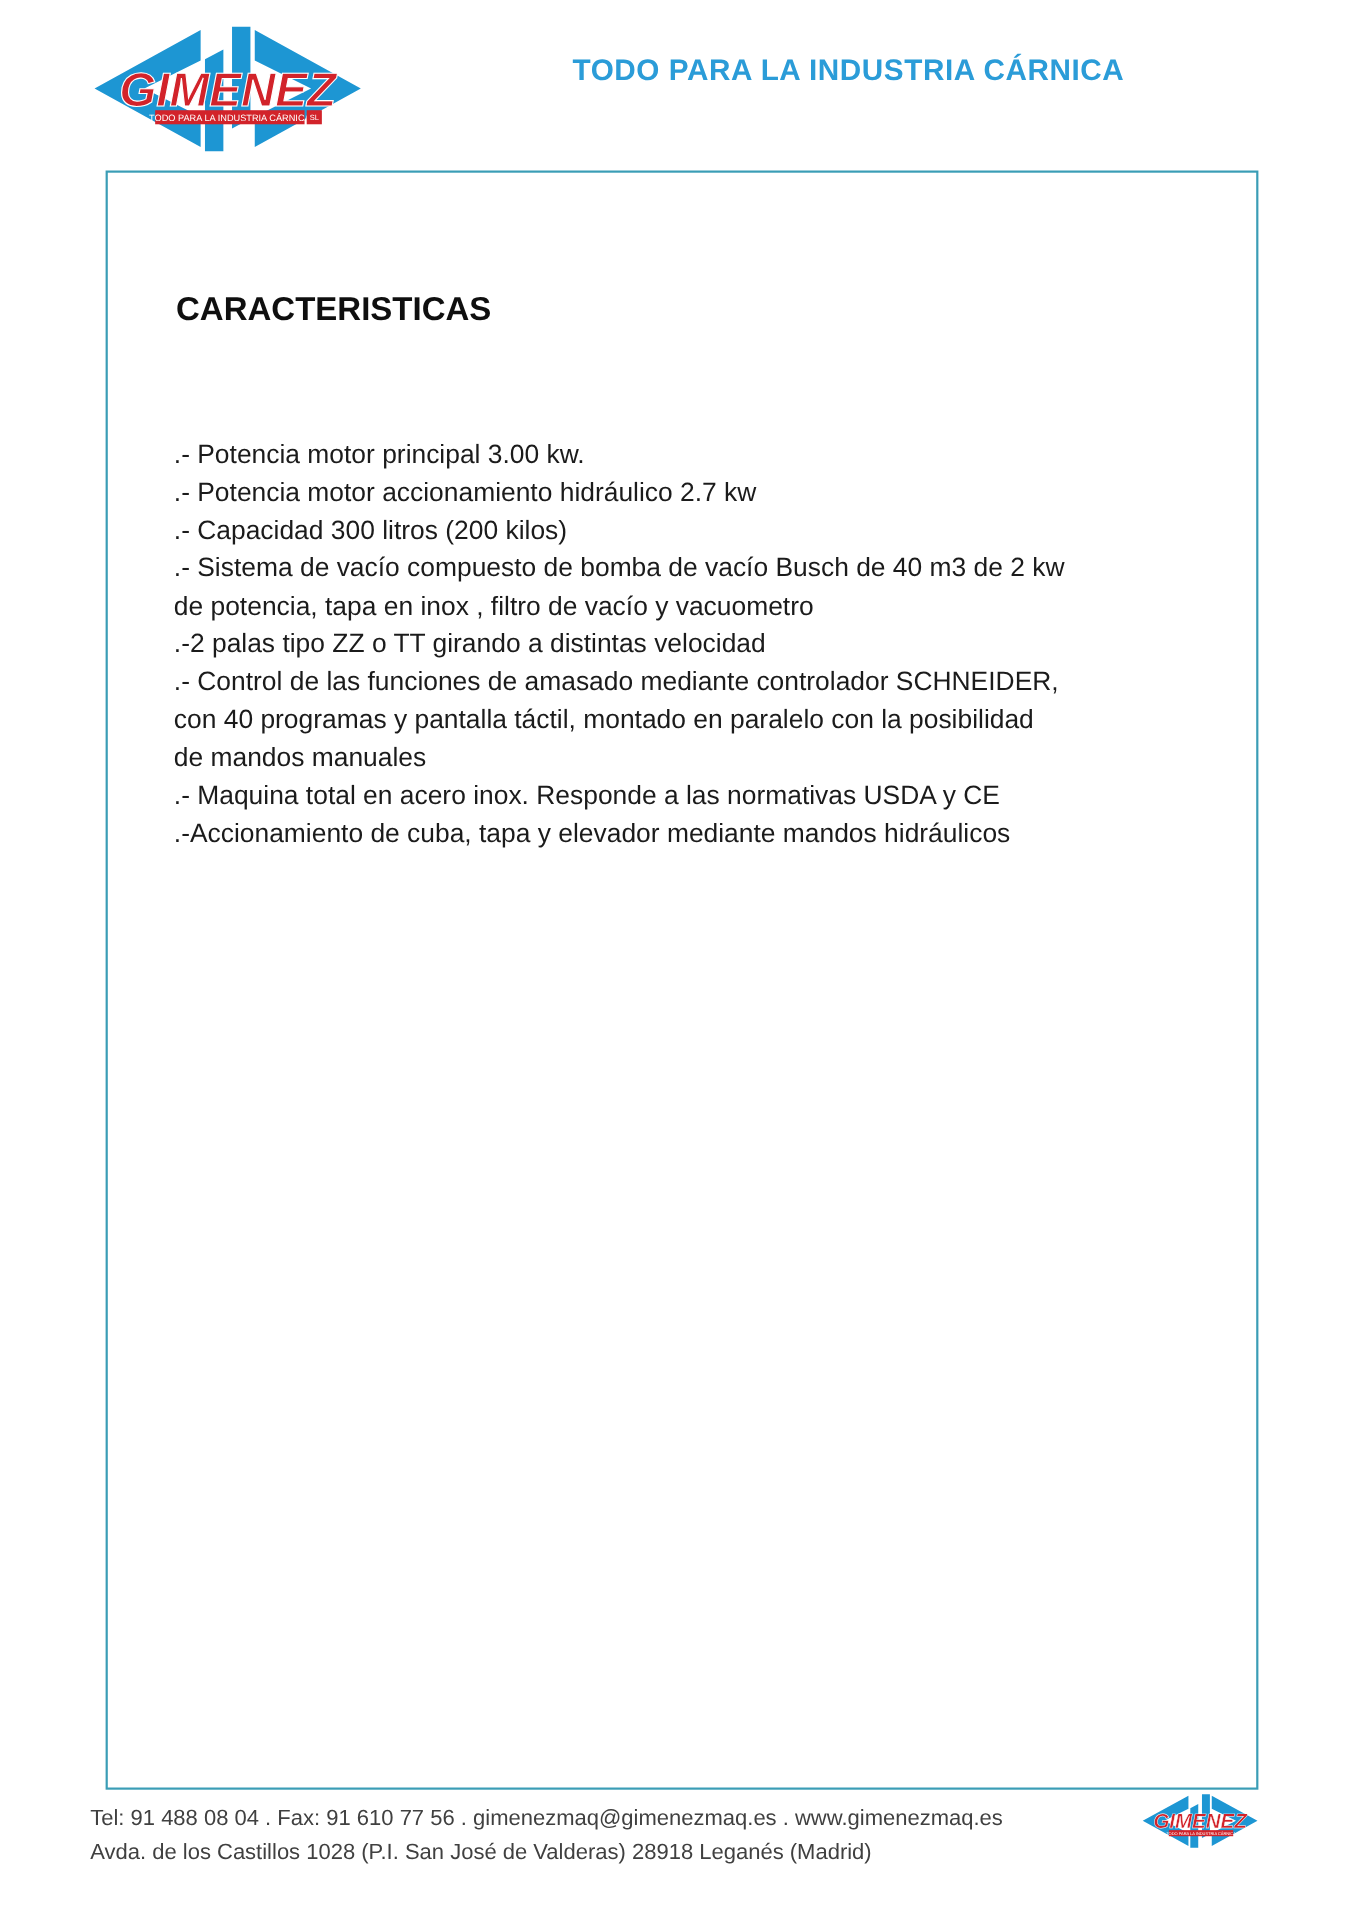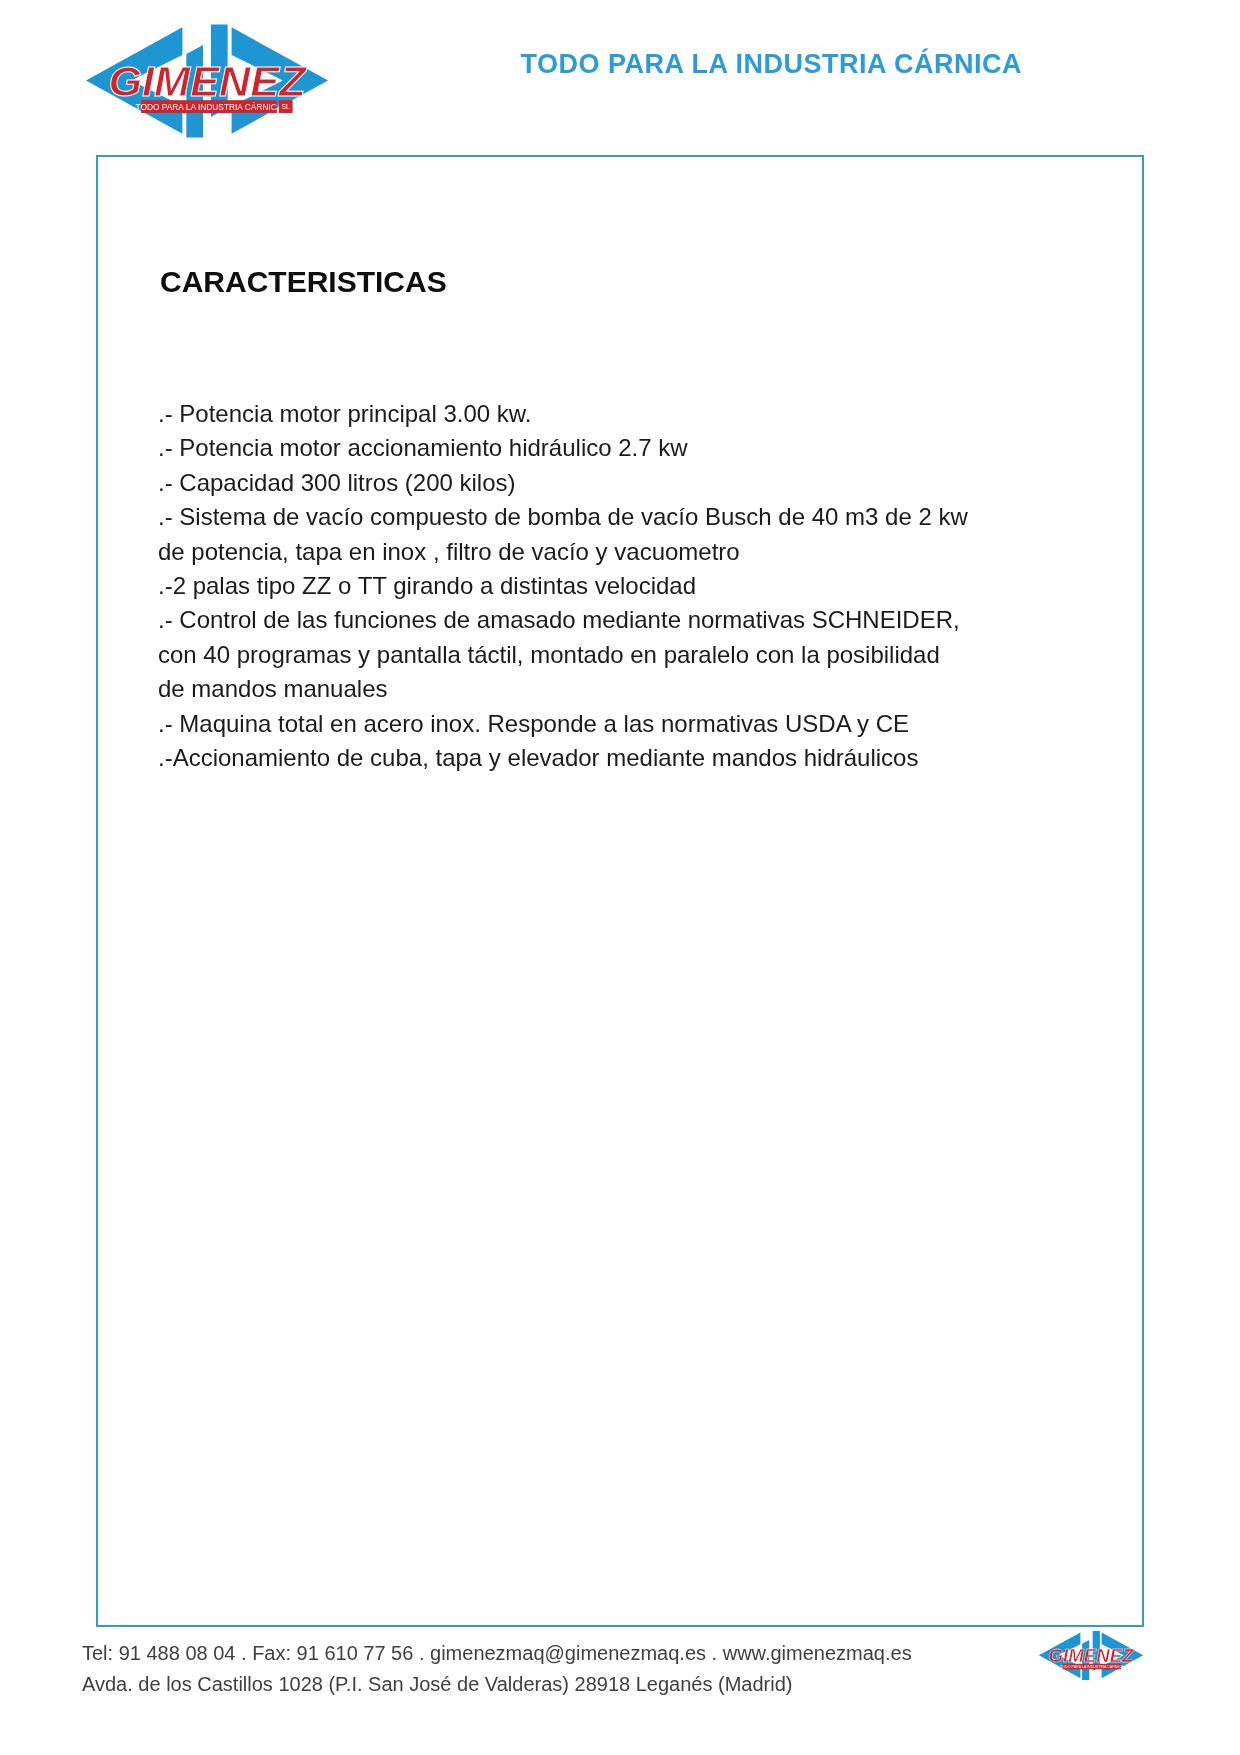--- a/index.html
+++ b/index.html
@@ -68,21 +68,21 @@
 
   <div class="content-box">
     <div class="doc-title">CARACTERISTICAS</div>
     <div class="doc-body">
       <div class="doc-line">.- Potencia motor principal 3.00 kw.</div>
       <div class="doc-line">.- Potencia motor accionamiento hidráulico 2.7 kw</div>
       <div class="doc-line">.- Capacidad 300 litros (200 kilos)</div>
       <div class="doc-line">.- Sistema de vacío compuesto de bomba de vacío Busch de 40 m3 de 2 kw</div>
       <div class="doc-line">de potencia, tapa en inox , filtro de vacío y vacuometro</div>
       <div class="doc-line">.-2 palas tipo ZZ o TT girando a distintas velocidad</div>
-      <div class="doc-line">.- Control de las funciones de amasado mediante normativas SCHNEIDER,</div>
+      <div class="doc-line">.- Control de las funciones de amasado mediante controlador SCHNEIDER,</div>
       <div class="doc-line">con 40 programas y pantalla táctil, montado en paralelo con la posibilidad</div>
       <div class="doc-line">de mandos manuales</div>
       <div class="doc-line">.- Maquina total en acero inox. Responde a las normativas USDA y CE</div>
       <div class="doc-line">.-Accionamiento de cuba, tapa y elevador mediante mandos hidráulicos</div>
     </div>
   </div>
 
   <div class="footer-text">
     <div>Tel: 91 488 08 04 . Fax: 91 610 77 56 . gimenezmaq@gimenezmaq.es . www.gimenezmaq.es</div>
     <div>Avda. de los Castillos 1028 (P.I. San José de Valderas) 28918 Leganés (Madrid)</div>

